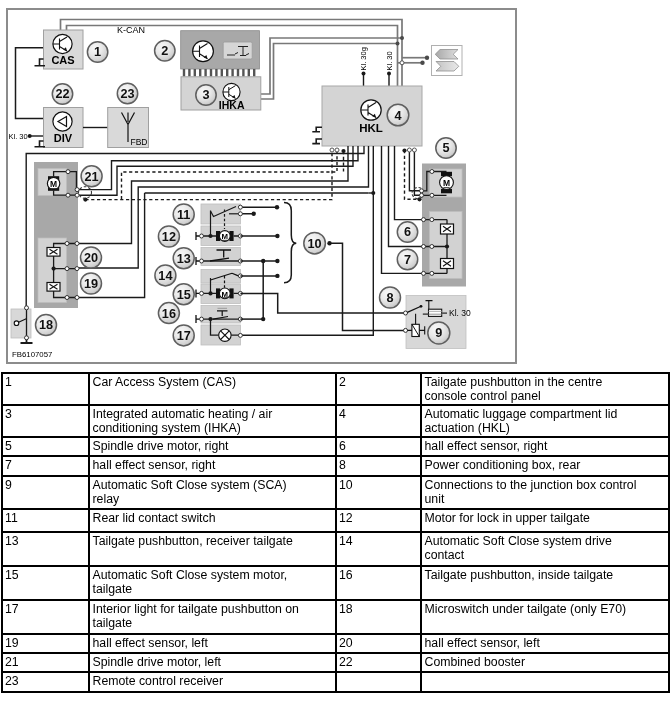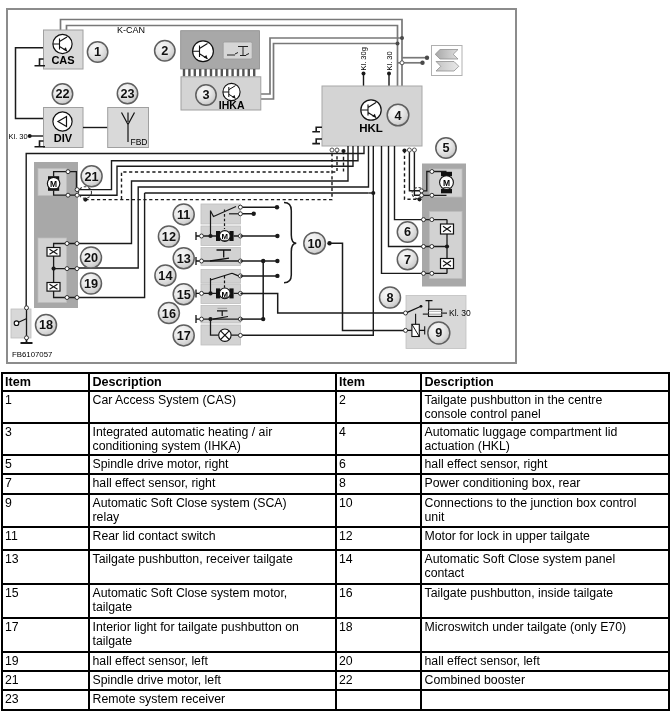--- a/index.html
+++ b/index.html
@@ -491,26 +491,20 @@
 
 <table class="parts">
 <colgroup>
         <col style="width:86.5px">
         <col style="width:247.5px">
         <col style="width:84.5px">
         <col style="width:248.5px">
       </colgroup>
 
 <tbody>
-        <tr class="hd">
-          <td class="it" style="height:13.5px">Item</td>
-          <td>Description</td>
-          <td class="it">Item</td>
-          <td>Description</td>
-        </tr>
 
 <tr>
           <td class="it" style="height:27.5px">1</td>
           <td>Car Access System (CAS)</td>
           <td class="it">2</td>
           <td>Tailgate pushbutton in the centre console control panel</td>
         </tr>
 
 <tr>
           <td class="it" style="height:27px">3</td>
@@ -544,21 +538,21 @@
           <td class="it" style="height:19.5px">11</td>
           <td>Rear lid contact switch</td>
           <td class="it">12</td>
           <td>Motor for lock in upper tailgate</td>
         </tr>
 
 <tr>
           <td class="it" style="height:30px">13</td>
           <td>Tailgate pushbutton, receiver tailgate</td>
           <td class="it">14</td>
-          <td>Automatic Soft Close system panel contact</td>
+          <td>Automatic Soft Close system drive contact</td>
         </tr>
 
 <tr>
           <td class="it" style="height:30px">15</td>
           <td>Automatic Soft Close system motor, tailgate</td>
           <td class="it">16</td>
           <td>Tailgate pushbutton, inside tailgate</td>
         </tr>
 
 <tr>
@@ -577,19 +571,19 @@
 
 <tr>
           <td class="it" style="height:15px">21</td>
           <td>Spindle drive motor, left</td>
           <td class="it">22</td>
           <td>Combined booster</td>
         </tr>
 
 <tr>
           <td class="it" style="height:15.5px">23</td>
-          <td>Remote system receiver</td>
+          <td>Remote control receiver</td>
           <td class="it">&nbsp;</td>
           <td>&nbsp;</td>
         </tr>
 </tbody>
     </table>
 </div>
 
 </body></html>

